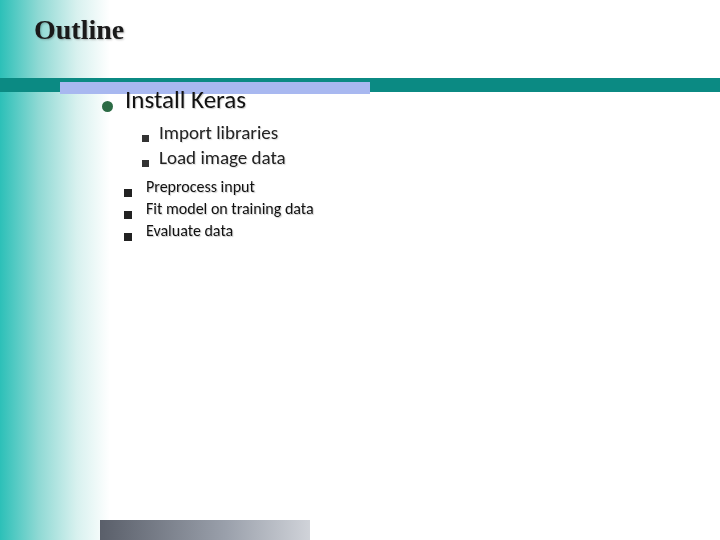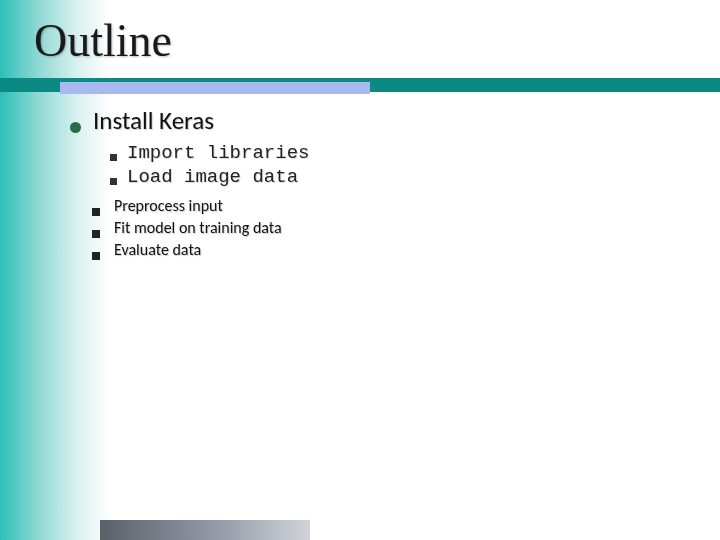--- a/index.html
+++ b/index.html
@@ -17,23 +17,23 @@
     background: linear-gradient(to right, #2cc0b8 0%, #8fd9d4 35%, #d8f1ef 70%, #ffffff 100%);
     z-index: 0;
   }
   .title-zone {
     position: relative;
     z-index: 2;
     padding: 14px 0 8px 34px;
   }
   .title {
     font-family: "Times New Roman", Georgia, serif;
-    font-size: 46px;
+    font-size: 28px;
     color: #1a1a1a;
-    font-weight: 400;
+    font-weight: 700;
     text-shadow: 1px 1px 2px rgba(0,0,0,0.25);
   }
   
   .accent-bar {
     position: absolute;
     left: 0;
     top: 78px;
     width: 720px;
     height: 14px;
     z-index: 1;
@@ -48,20 +48,21 @@
     position: absolute;
     left: 60px; top: 4px;
     width: 310px; height: 12px;
     background: #a8b8f0;
   }
   .content {
     position: relative;
     z-index: 2;
     padding-top: 30px;
     padding-left: 70px;
+    margin-left: 32px;
   }
   .lvl1 {
     display: flex;
     align-items: baseline;
     margin-bottom: 6px;
   }
   .lvl1 .bullet-disc {
     width: 11px; height: 11px;
     background: #2b6b45;
     border-radius: 50%;
@@ -71,21 +72,20 @@
     flex-shrink: 0;
   }
   .lvl1 .txt {
     font-size: 25px;
     color: #111;
     text-shadow: 1px 1px 1px rgba(0,0,0,0.2);
   }
   .sub1 {
     padding-left: 40px;
     margin-bottom: 2px;
-    font-family: Liberation Mono, monospace;
   }
   .sub1 .row {
     display: flex;
     align-items: baseline;
     margin-bottom: 2px;
   }
   .sub1 .sq {
     width: 7px; height: 7px;
     background: #333;
     margin-right: 10px;

